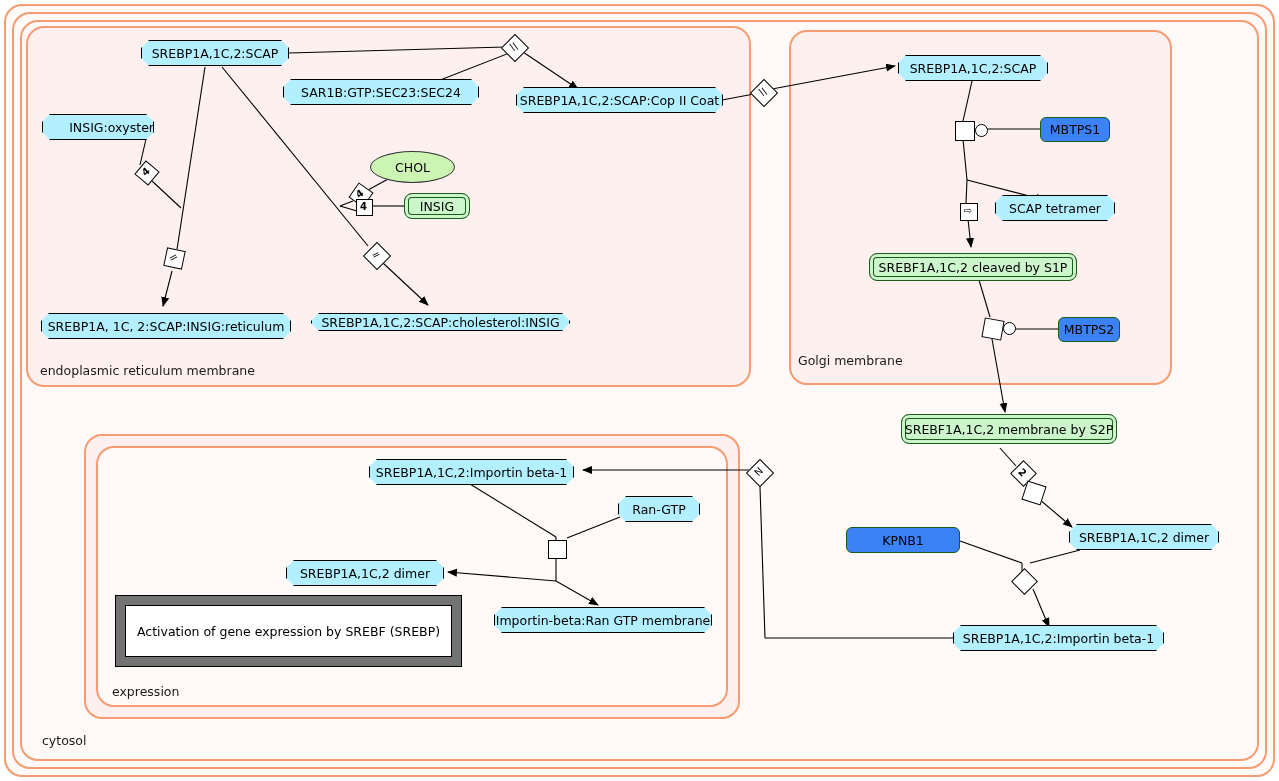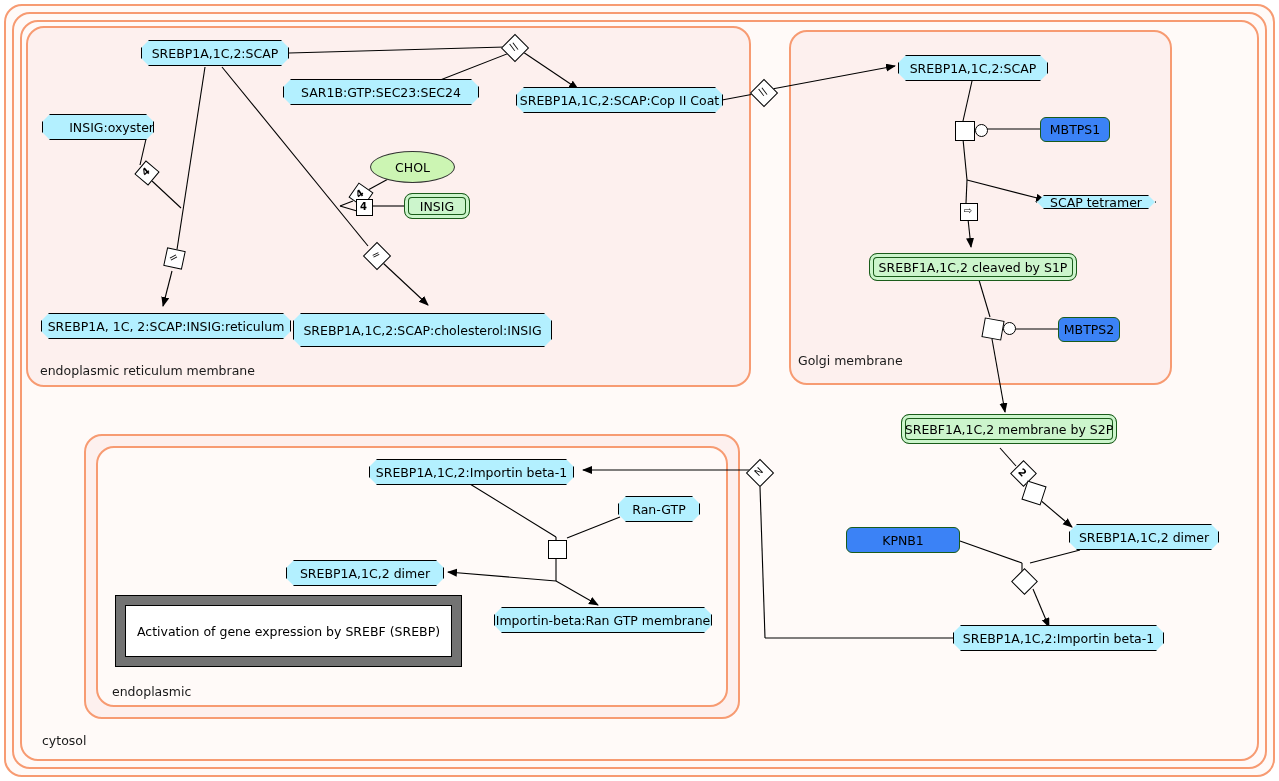--- a/index.html
+++ b/index.html
@@ -30,21 +30,21 @@
   <div class="cmp-label" style="left:42px;top:733px;">cytosol</div>
 
   <div class="cmp" style="left:26px;top:26px;width:725px;height:361px;background:#fdf0ee;"></div>
   <div class="cmp-label" style="left:40px;top:363px;">endoplasmic reticulum membrane</div>
 
   <div class="cmp" style="left:789px;top:30px;width:383px;height:355px;background:#fdf0ee;"></div>
   <div class="cmp-label" style="left:798px;top:353px;">Golgi membrane</div>
 
   <div class="cmp" style="left:84px;top:434px;width:656px;height:285px;background:#fdf0ee;"></div>
   <div class="cmp" style="left:96px;top:446px;width:632px;height:261px;background:#fffaf8;"></div>
-  <div class="cmp-label" style="left:112px;top:684px;">endoplasmic</div>
+  <div class="cmp-label" style="left:112px;top:684px;">expression</div>
 
   <svg id="edges" viewBox="0 0 1279 781" xmlns="http://www.w3.org/2000/svg">
     <defs>
       <marker id="ah" markerWidth="11" markerHeight="11" refX="9" refY="4" orient="auto" markerUnits="userSpaceOnUse">
         <path d="M0,0 L10,4 L0,8 z" fill="#000"></path>
       </marker>
     </defs>
     <g stroke="#000" stroke-width="1.1" fill="none">
 
       <path d="M289,53 L505,47"></path>
@@ -165,33 +165,33 @@
   </div>
 
   <div class="node protd" style="left:404px;top:193px;width:66px;height:26px;">
     <span>INSIG</span>
   </div>
 
   <div class="node ent" style="left:41px;top:313px;width:250px;height:26px;">
     <span>SREBP1A, 1C, 2:SCAP:INSIG:reticulum</span>
   </div>
 
-  <div class="node ent" style="left:293px;top:313px;width:259px;height:34px;">
+  <div class="node ent" style="left:311px;top:313px;width:259px;height:18px;">
     <span>SREBP1A,1C,2:SCAP:cholesterol:INSIG</span>
   </div>
 
   <div class="node ent" style="left:898px;top:55px;width:150px;height:26px;">
     <span>SREBP1A,1C,2:SCAP</span>
   </div>
 
   <div class="node prot" style="left:1040px;top:117px;width:70px;height:25px;">
     <span>MBTPS1</span>
   </div>
 
-  <div class="node ent" style="left:1036px;top:195px;width:120px;height:14px;">
+  <div class="node ent" style="left:995px;top:195px;width:120px;height:26px;">
     <span>SCAP tetramer</span>
   </div>
 
   <div class="node protd" style="left:869px;top:253px;width:208px;height:28px;">
     <span>SREBF1A,1C,2 cleaved by S1P</span>
   </div>
 
   <div class="node prot" style="left:1058px;top:317px;width:62px;height:25px;">
     <span>MBTPS2</span>
   </div>

